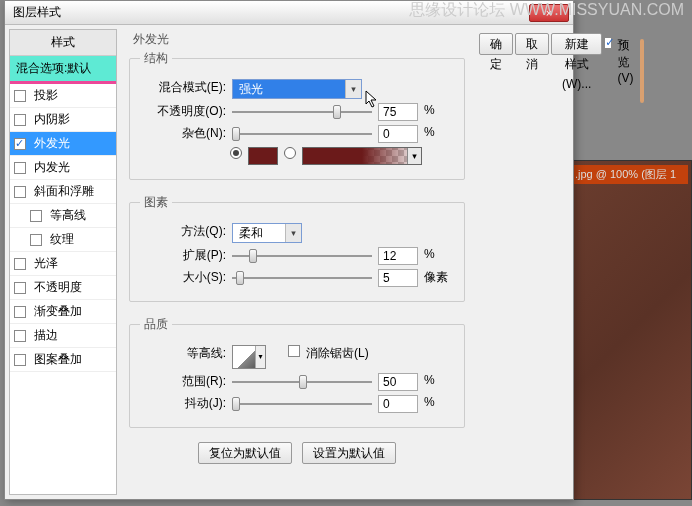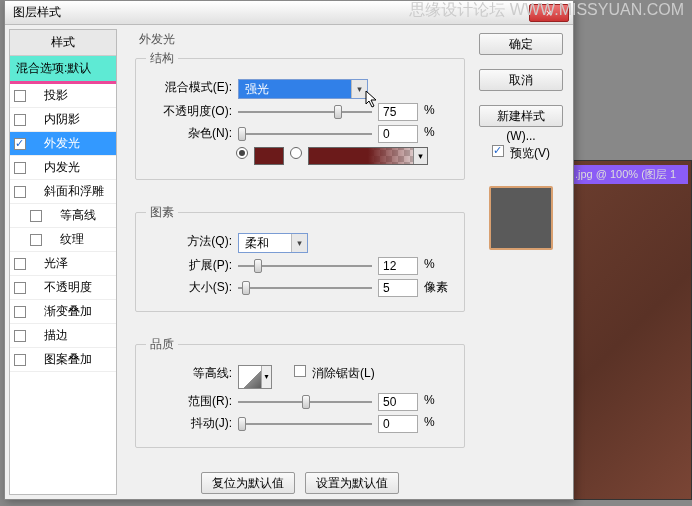--- a/index.html
+++ b/index.html
@@ -1,35 +1,35 @@
 <!DOCTYPE html>
 <html><head>
 <meta charset="utf-8">
 <style>
 *{box-sizing:border-box;margin:0;padding:0;font-family:"Microsoft YaHei",SimSun,Arial,sans-serif;font-size:12px}
 body{background:#888;width:692px;height:506px;position:relative;overflow:hidden}
 .watermark{position:absolute;top:0;right:8px;color:#ccc;font-size:16px;z-index:1}
 .doc-bg{position:absolute;top:160px;right:0;width:120px;height:340px;background:linear-gradient(135deg,#6b3d2e,#5a3226,#7a4535);border:1px solid #333}
-.doc-title{position:absolute;top:165px;right:4px;background:#8b5cf6;color:#ddd;padding:2px 12px;font-size:11px}
+.doc-title{position:absolute;top:165px;right:4px;background:#c2410c;color:#ddd;padding:2px 12px;font-size:11px}
 .dialog{position:absolute;top:0;left:4px;width:570px;height:500px;background:#f0f0f0;border:1px solid #888;box-shadow:2px 2px 8px rgba(0,0,0,.3)}
 .titlebar{height:24px;background:linear-gradient(#fff,#e0e0e0);border-bottom:1px solid #bbb;display:flex;align-items:center;padding:0 4px}
 .titlebar span{flex:1;padding-left:4px}
 .close-x{width:40px;height:18px;background:linear-gradient(#e77,#c33);color:#fff;text-align:center;line-height:16px;border:1px solid #922;border-radius:2px;font-size:11px}
 .dlg-body{display:flex;height:474px;padding:4px}
-.left-panel{width:108px;border:1px solid #bbb;background:#fff;margin-right:16px}
+.left-panel{width:108px;border:1px solid #bbb;background:#fff;margin-right:10px}
 .left-hdr{background:#e8e8e8;padding:4px 6px;border-bottom:1px solid #ccc;text-align:center}
 .left-sel{background:#5eead4;padding:4px 6px;border-bottom:3px solid #ec4899}
-.left-item{padding:3px 4px;display:flex;align-items:center;gap:18px;border-bottom:1px solid #eee}
+.left-item{padding:3px 4px;display:flex;align-items:center;gap:8px;border-bottom:1px solid #eee}
 .left-item.active{background:#3399ff;color:#fff}
 .left-item.indent{padding-left:20px}
 .cb{width:12px;height:12px;border:1px solid #888;background:#fff;display:inline-block;position:relative}
 .cb.checked::after{content:"✓";position:absolute;top:-2px;left:0;font-size:11px;color:#2266cc}
 .center{flex:1;padding:2px 8px 0 2px}
 .section-title{color:#555;margin:0 0 2px 4px}
-.fieldset{border:1px solid #ccc;border-radius:2px;padding:8px 10px 10px;margin-bottom:24px}
+.fieldset{border:1px solid #ccc;border-radius:2px;padding:8px 10px 10px;margin-bottom:14px}
 .fieldset legend{padding:0 4px;color:#555}
 .row{display:flex;margin:4px 0;gap:6px}
 .lbl{width:86px;text-align:right}
 .combo{height:20px;border:1px solid #7a9cd4;background:#fff;display:flex;align-items:center;position:relative}
 .combo.sel{background:#3180e8;color:#fff;width:130px}
 .combo .arrow{position:absolute;right:0;top:0;width:16px;height:100%;background:#e8e8e8;border-left:1px solid #bbb;text-align:center;line-height:18px;color:#444;font-size:9px}
 .combo .val{padding:0 6px;flex:1}
 .slider{flex:1;height:18px;position:relative;display:flex;align-items:center}
 .track{height:2px;background:#999;width:100%;position:relative}
 .thumb{position:absolute;top:-6px;width:8px;height:14px;background:linear-gradient(#fafafa,#ccc);border:1px solid #888;border-radius:2px}
@@ -37,21 +37,21 @@
 .unit{width:30px}
 .radio{width:12px;height:12px;border:1px solid #666;border-radius:50%;display:inline-block;position:relative;background:#fff}
 .radio.on::after{content:"";position:absolute;top:2px;left:2px;width:6px;height:6px;background:#444;border-radius:50%}
 .swatch{width:30px;height:18px;border:1px solid #666}
 .grad{width:120px;height:18px;border:1px solid #666;background:linear-gradient(90deg,#6b1a1a 0%,#6b1a1a 50%,rgba(107,26,26,0) 100%),repeating-conic-gradient(#ccc 0 25%,#fff 0 50%) 50%/12px 12px;display:flex}
 .grad .arrow{width:14px;background:#e8e8e8;border-left:1px solid #888;text-align:center;line-height:16px;font-size:9px;margin-left:auto}
 .contour{width:34px;height:24px;border:1px solid #888;background:linear-gradient(135deg,#fff 49%,#888 50%,#444 100%);display:flex}
 .contour .arrow{width:10px;background:#eee;border-left:1px solid #aaa;margin-left:auto;font-size:8px;text-align:center;line-height:22px}
 .btn{height:22px;background:linear-gradient(#fafafa,#e4e4e4);border:1px solid #999;border-radius:2px;padding:0 10px;line-height:20px;text-align:center;cursor:pointer}
 .btn-row{display:flex;gap:10px;justify-content:center;margin-top:4px}
-.right{width:96px;padding:4px 6px;display:flex;flex-direction:column;gap:14px;align-items:stretch}
+.right{width:96px;padding:4px 6px;display:flex;flex-direction:row;gap:2px;align-items:stretch}
 .right .btn{width:100%}
 .preview-box{width:64px;height:64px;margin:6px auto;border:2px solid #d9a070;background:#5a5a5a;border-radius:2px}
 .cur-arrow{position:absolute;top:90px;left:365px;width:14px;height:18px}
 </style>
 </head>
 <body>
 
 <div class="watermark">思缘设计论坛  WWW.MISSYUAN.COM</div>
 <div class="doc-bg"></div>
 <div class="doc-title">.jpg @ 100% (图层 1</div>

